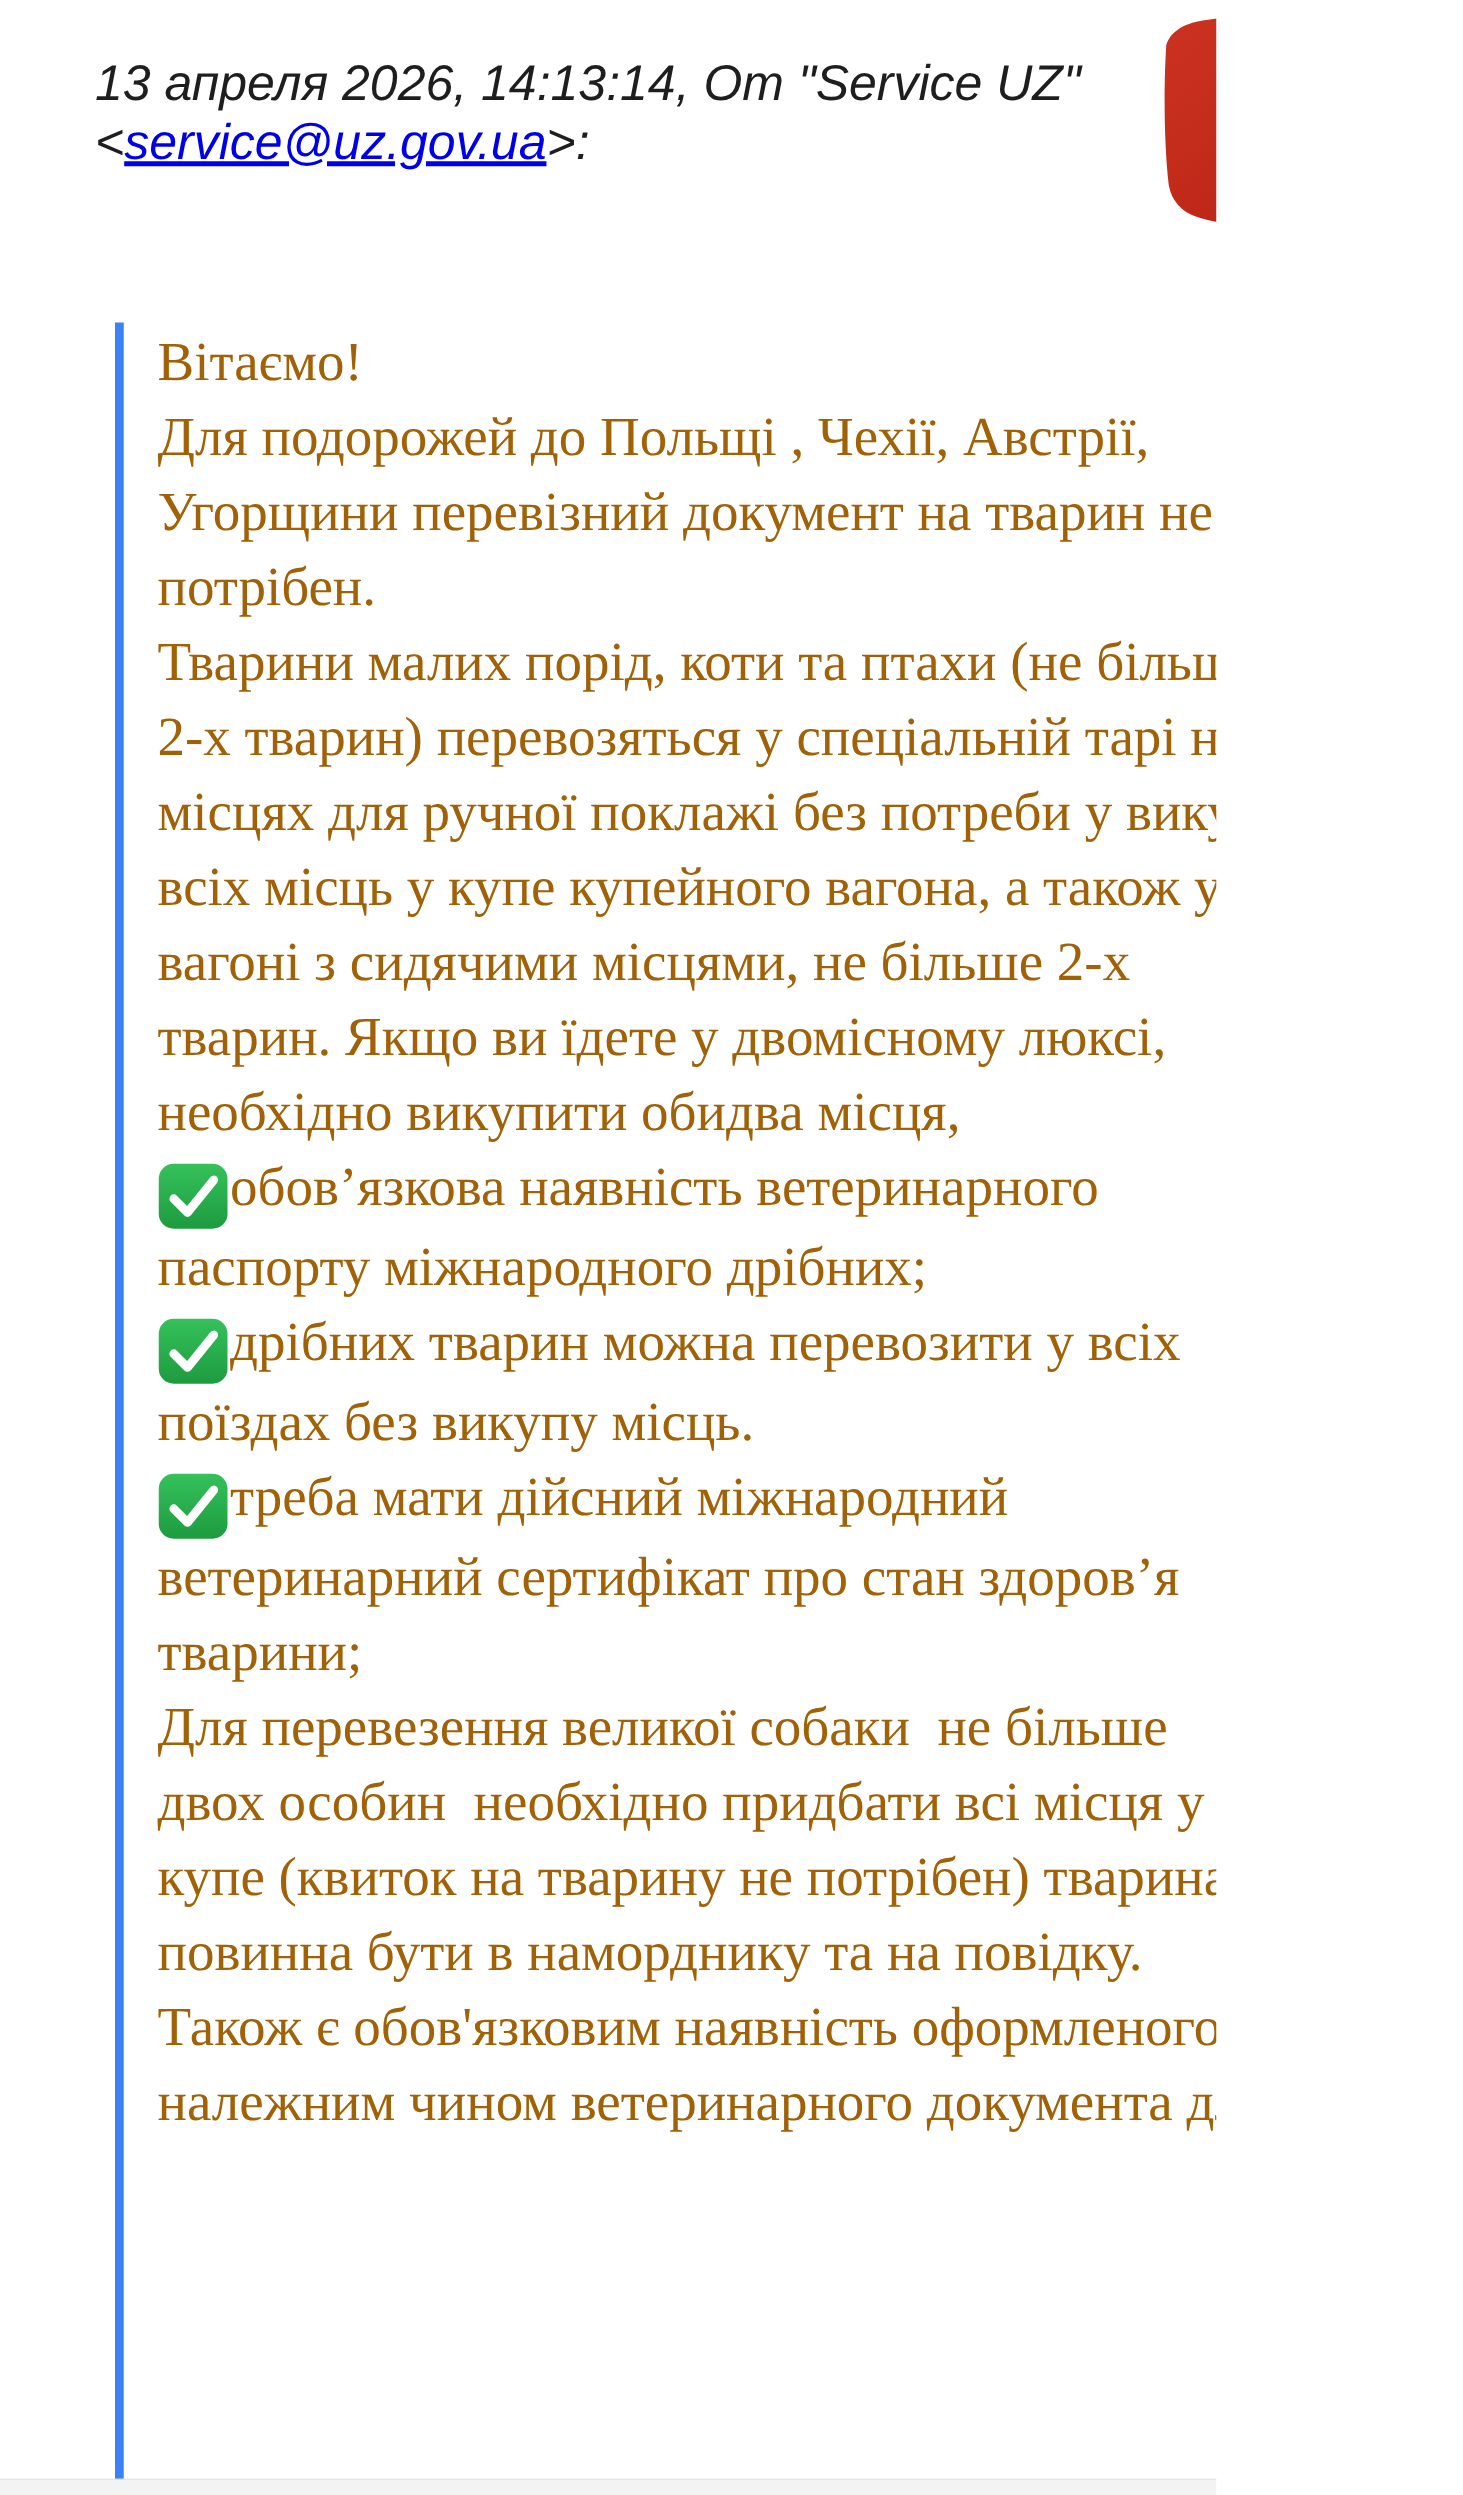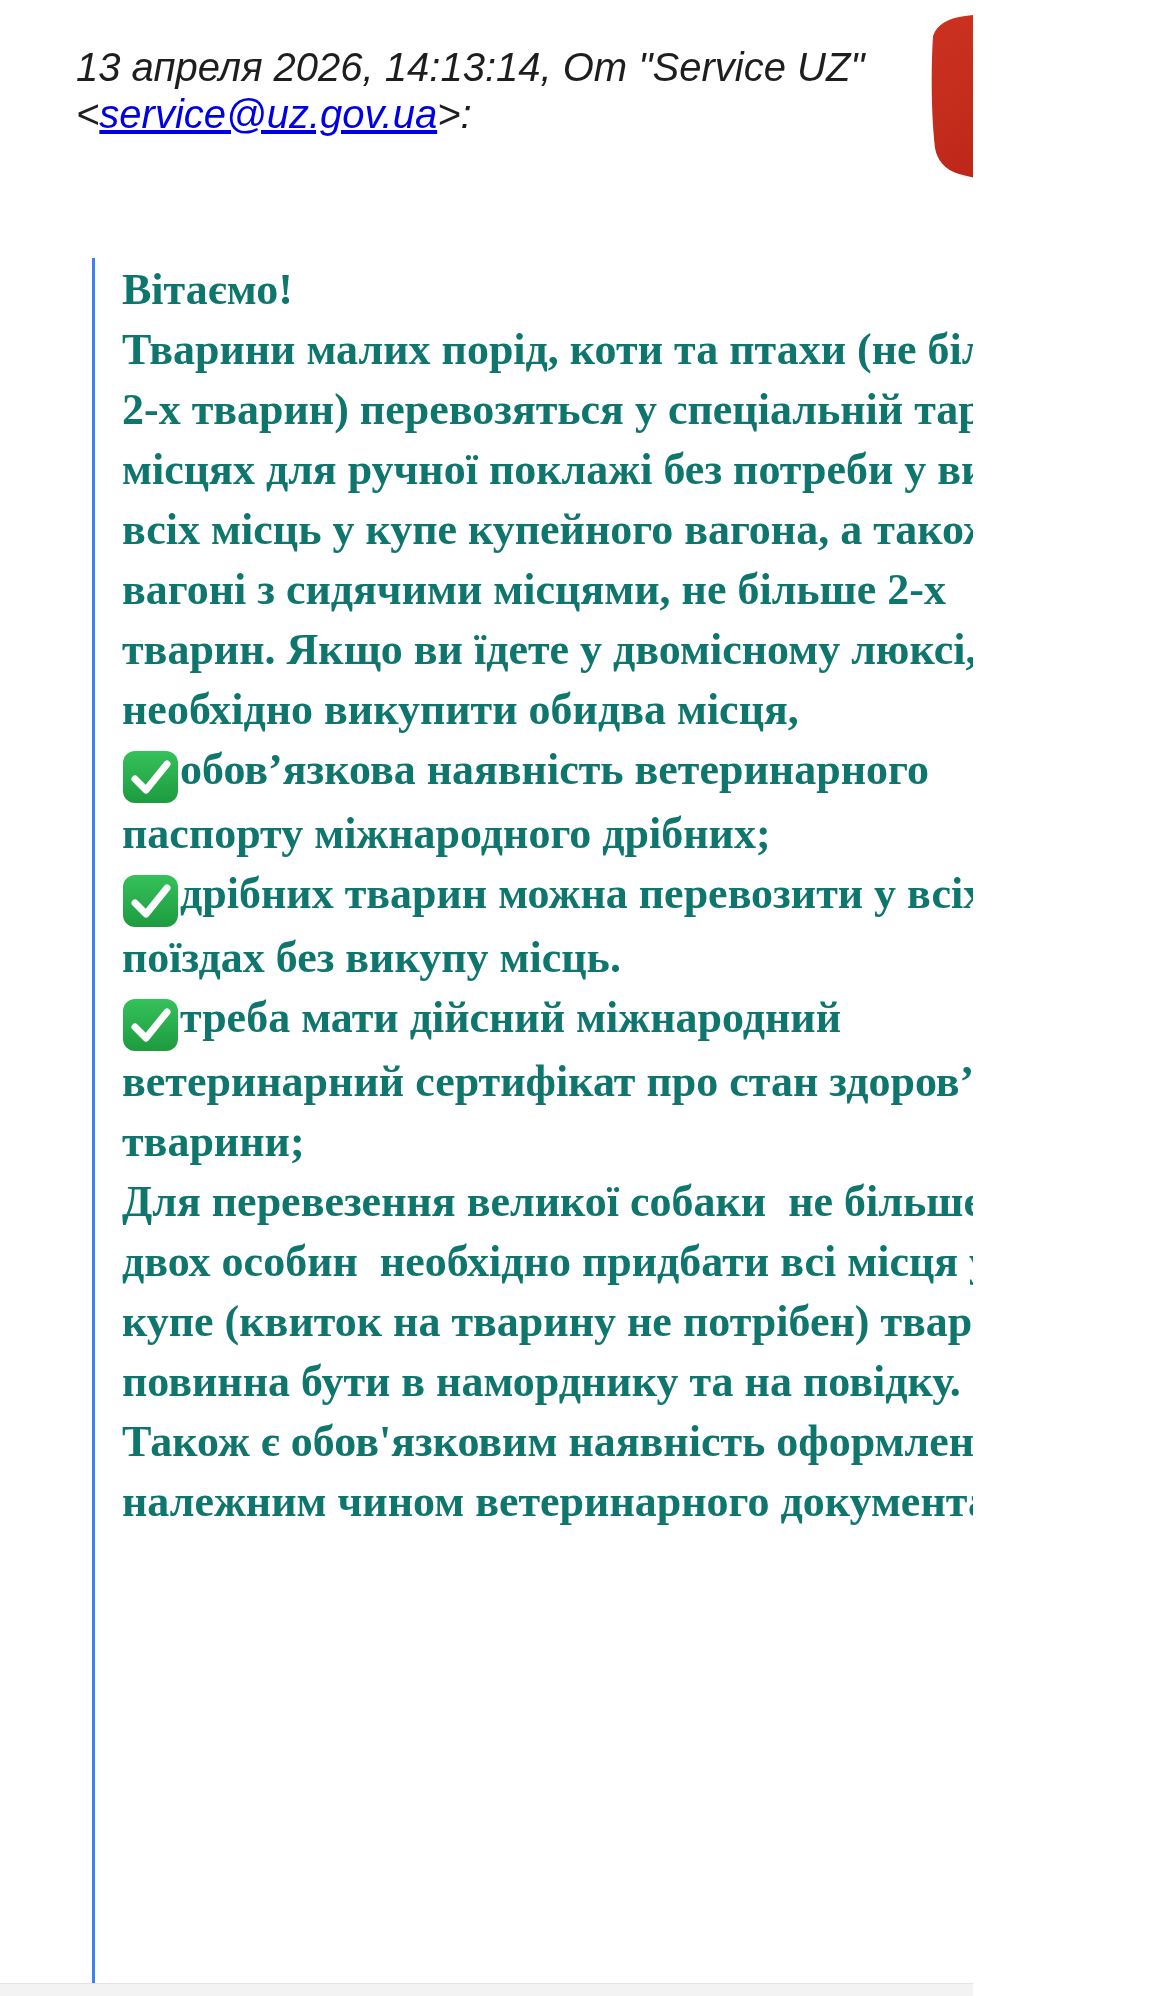--- a/index.html
+++ b/index.html
@@ -10,23 +10,23 @@
   .header{position:absolute;left:76px;top:44px;width:880px;
           font-style:italic;font-size:40px;line-height:47px;color:#1e1e1e;}
   .email-link{color:#0000e6;text-decoration:underline;font-style:italic;text-align:right;}
 
   
   .blob-top{position:absolute;left:915px;top:8px;width:250px;height:182px;}
   .blob-bottom{position:absolute;left:1022px;top:1570px;width:148px;height:253px;}
 
   
   .quote{position:absolute;left:92px;top:258px;width:1020px;height:1725px;
-         border-left:3px solid #3b82f6;padding:2px 0 0 27px;
+         border-left:7px solid #3b82f6;padding:2px 0 0 27px;
          font-family:"Liberation Serif",serif;font-size:44px;line-height:60px;
-         color:#0f766e;overflow:hidden;font-weight:bold;}
+         color:#a16207;overflow:hidden;}
   .quote p{margin:0;white-space:pre-wrap;}
   .greet{margin-bottom:126px;}
   .p1{margin-bottom:50px;}
   .p2{margin-bottom:0;}
   .check{margin:6px 0 14px;}
   .ck{display:inline-block;width:57px;height:54px;vertical-align:-20px;margin-right:1px;}
   .p3{margin-top:70px;}
 
   
   .bottom-bar{position:absolute;left:0;top:1983px;width:1170px;height:13px;
@@ -64,20 +64,23 @@
       C 200,120 170,132 150,138
       C 147,152 143,162 134,167
       C 110,176 70,174 44,166
       C 30,162 22,152 20,140
       C 16,105 16,60 18,28 Z"></path>
   </svg>
 
   <div class="quote">
     <p class="greet">Вітаємо!</p>
 
+    <p class="p1">Для подорожей до Польщі , Чехії, Австрії,
+Угорщини перевізний документ на тварин не
+потрібен.</p>
 
     <p class="p2">Тварини малих порід, коти та птахи (не більше
 2-х тварин) перевозяться у спеціальній тарі на
 місцях для ручної поклажі без потреби у викупі
 всіх місць у купе купейного вагона, а також у
 вагоні з сидячими місцями, не більше 2-х
 тварин. Якщо ви їдете у двомісному люксі,
 необхідно викупити обидва місця,</p>
 
     <p class="check"><svg class="ck" viewBox="0 0 57 54">

